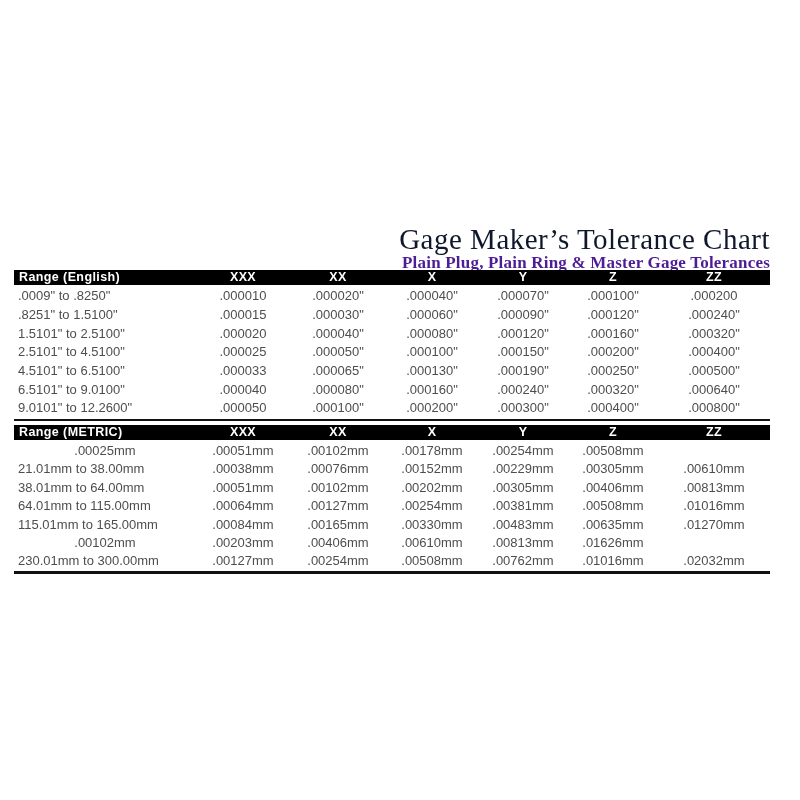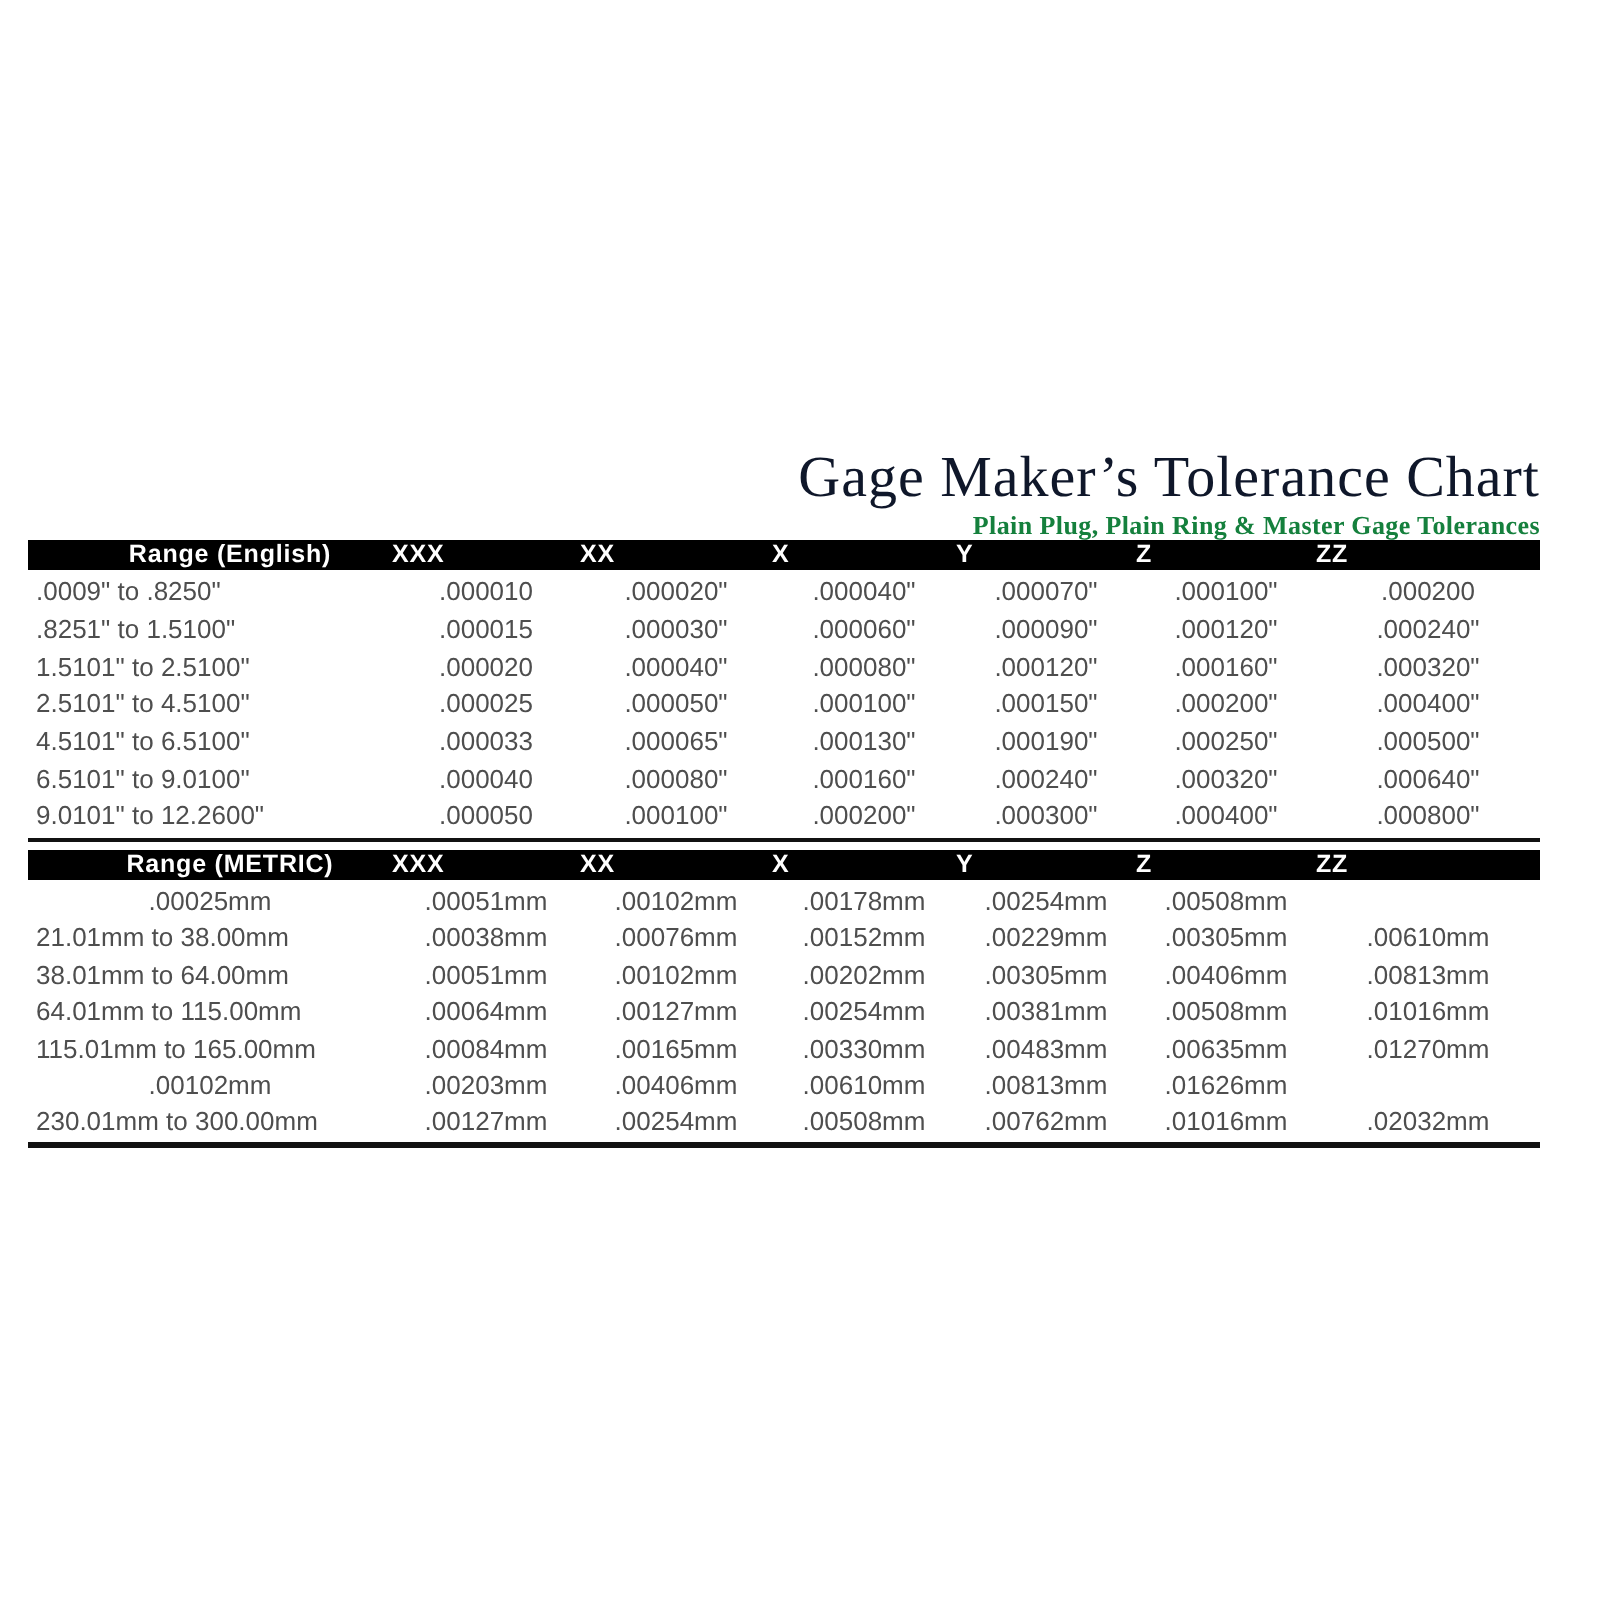--- a/index.html
+++ b/index.html
@@ -25,23 +25,23 @@
     font-family: "Liberation Serif", serif;
     font-size: 29px;
     font-weight: normal;
     color: #0f172a;
     margin: 0;
     line-height: 31px;
     letter-spacing: 0.5px;
   }
   .sub-title {
     font-family: "Liberation Serif", serif;
-    font-size: 13px;
+    font-size: 17px;
     font-weight: bold;
-    color: #15803d;
+    color: #4c1d95;
     margin: 0;
     line-height: 15px;
     letter-spacing: 0.2px;
   }
   .table-wrap {
     position: absolute;
     left: 14px;
     top: 270px;
     width: 756px;
   }
@@ -50,26 +50,27 @@
     height: 15px;
     display: grid;
     grid-template-columns: 182px 94px 96px 92px 90px 90px 112px;
     align-items: center;
   }
   .hcell {
     color: #ffffff;
     font-size: 12.5px;
     font-weight: bold;
     line-height: 15px;
+    text-align: center;
     letter-spacing: 0.4px;
     white-space: nowrap;
   }
   .hcell.c0 {
-    text-align: center;
-    padding-left: 20px;
+    text-align: left;
+    padding-left: 5px;
   }
   .rows {
     padding-top: 2px;
   }
   .trow {
     display: grid;
     grid-template-columns: 182px 94px 96px 92px 90px 90px 112px;
     height: 18.7px;
     align-items: center;
   }

